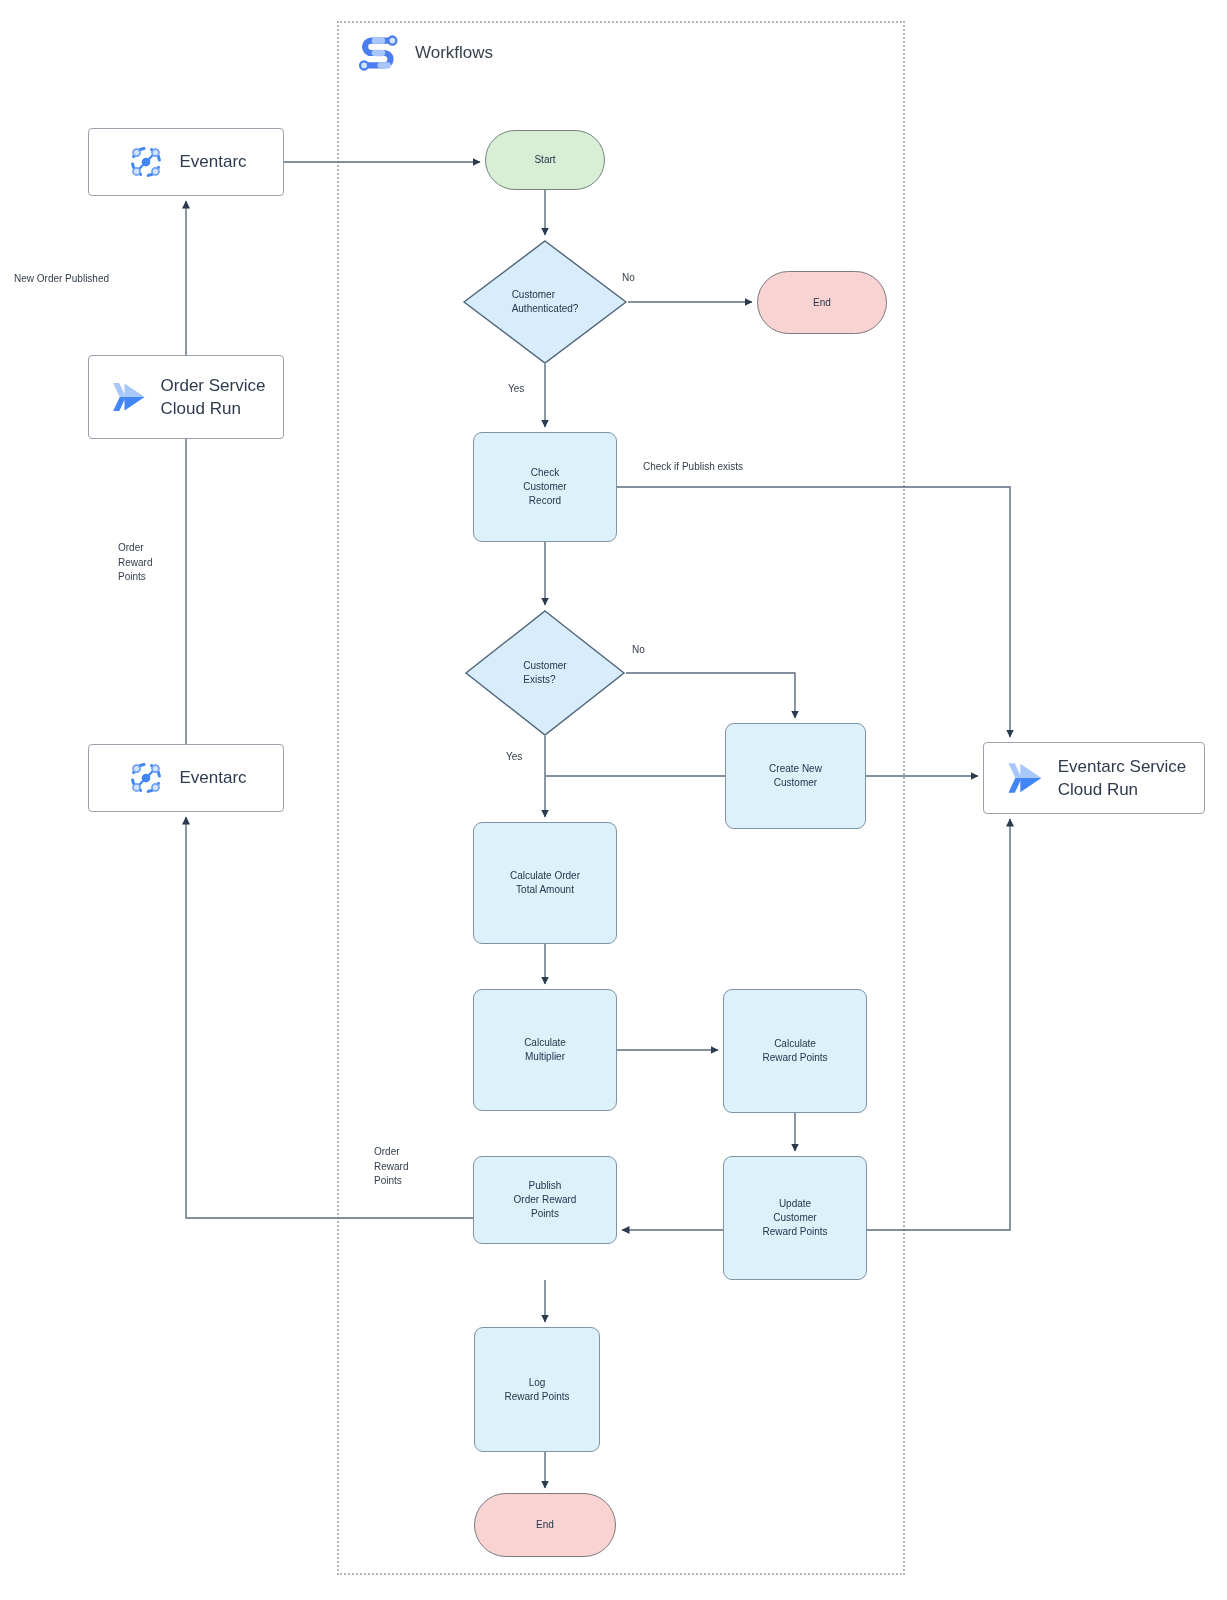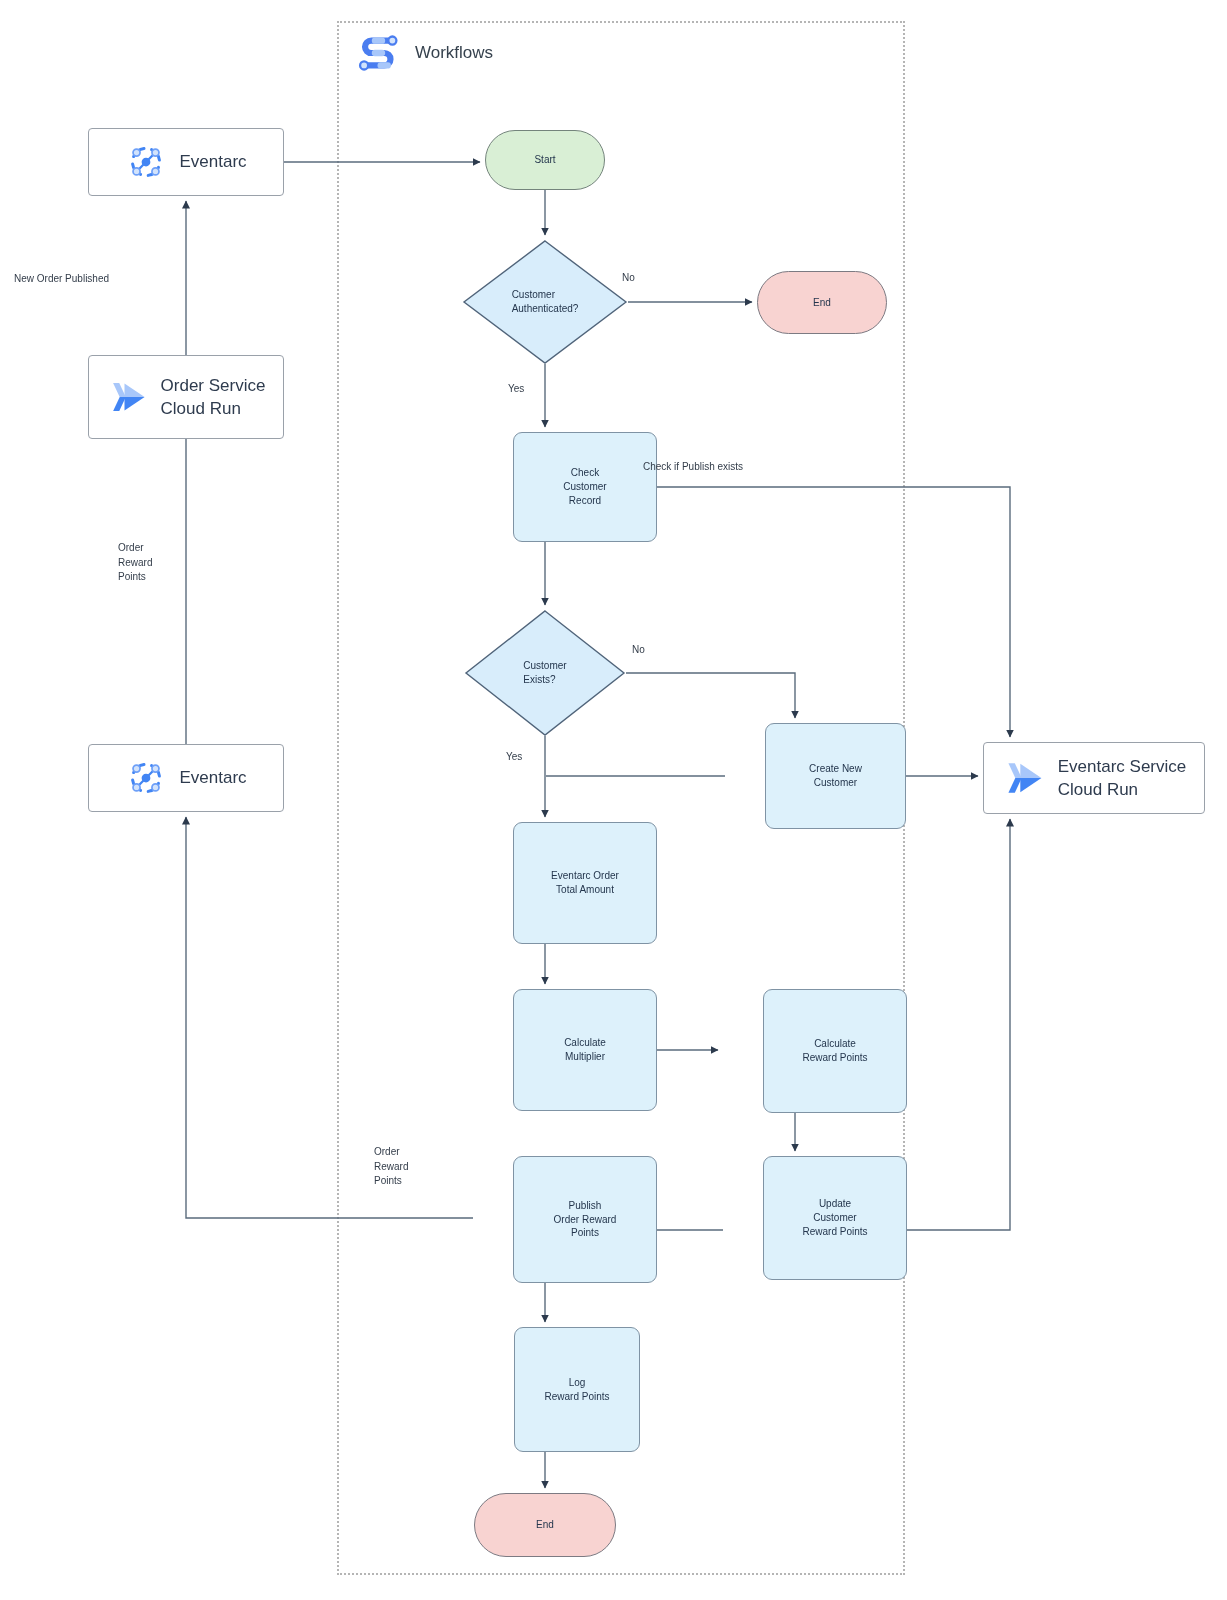--- a/index.html
+++ b/index.html
@@ -9,21 +9,21 @@
   
   .wf-container{position:absolute;left:337px;top:21px;width:568px;height:1554px;
     border:2px dotted #b5b5b5;box-sizing:border-box;background:transparent;}
   .wf-header{position:absolute;left:355px;top:30px;display:flex;align-items:center;gap:14px;}
   .wf-title{font-size:17px;color:#36424e;}
 
   
   .node{position:absolute;display:flex;align-items:center;justify-content:center;
         box-sizing:border-box;text-align:center;}
   .node-label{white-space:pre-line;font-size:10px;line-height:1.38;color:#24364d;}
-  .process{background:#ddf1fb;border:1.5px solid #7f93a4;border-radius:9px;margin-left:40px;}
+  .process{background:#ddf1fb;border:1.5px solid #7f93a4;border-radius:9px;}
   .pill-start{background:#d9efd5;border:1.5px solid #74847c;border-radius:32px;}
   .pill-end{background:#f8d3d1;border:1.5px solid #7c7a82;border-radius:32px;}
 
   .diamond{position:absolute;}
   .diamond svg{position:absolute;left:0;top:0;}
   .diamond .node-label{position:absolute;left:0;top:0;width:100%;height:100%;
     display:flex;align-items:center;justify-content:center;}
 
   
   .card{position:absolute;background:#ffffff;border:1.5px solid #9aa1aa;border-radius:4px;
@@ -162,41 +162,41 @@
     <span class="node-label">Customer
 Exists?</span>
   </div>
 
   <div class="node process" style="left:725px;top:723px;width:141px;height:106px;">
     <span class="node-label">Create New
 Customer</span>
   </div>
 
   <div class="node process" style="left:473px;top:822px;width:144px;height:122px;">
-    <span class="node-label">Eventarc Order
+    <span class="node-label">Calculate Order
 Total Amount</span>
   </div>
 
   <div class="node process" style="left:473px;top:989px;width:144px;height:122px;">
     <span class="node-label">Calculate
 Multiplier</span>
   </div>
 
   <div class="node process" style="left:723px;top:989px;width:144px;height:124px;">
     <span class="node-label">Calculate
 Reward Points</span>
   </div>
 
   <div class="node process" style="left:723px;top:1156px;width:144px;height:124px;">
     <span class="node-label">Update
 Customer
 Reward Points</span>
   </div>
 
-  <div class="node process" style="left:473px;top:1156px;width:144px;height:127px;">
+  <div class="node process" style="left:473px;top:1156px;width:144px;height:88px;">
     <span class="node-label">Publish
 Order Reward
 Points</span>
   </div>
 
   <div class="node process" style="left:474px;top:1327px;width:126px;height:125px;">
     <span class="node-label">Log
 Reward Points</span>
   </div>
 

